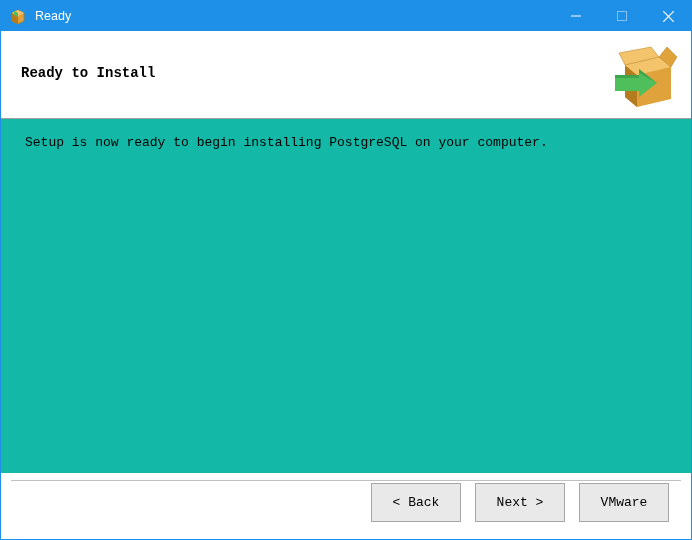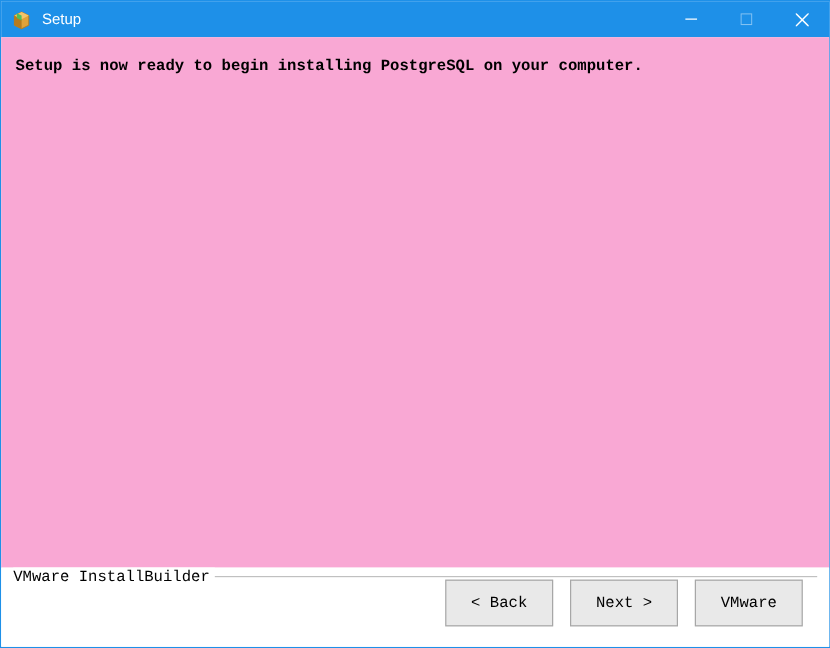--- a/index.html
+++ b/index.html
@@ -56,24 +56,23 @@
   .header-icon {
     position: absolute;
     right: 14px; top: 12px;
     width: 66px; height: 66px;
   }
 
   
   .body-area {
     flex: 1;
     position: relative;
-    background: #f9a8d4;
-    padding: 16px 12px 0 12px;
+    background: #14b8a6;
+    padding: 16px 12px 0 24px;
     overflow: hidden;
-    font-weight: bold;
   }
   .body-text {
     font-size: 13px;
     color: #000;
     line-height: 1.3;
   }
 
   
   .footer {
     position: relative;
@@ -121,21 +120,21 @@
 
   <div class="titlebar">
     <span class="app-icon">
       <svg width="18" height="18" viewBox="0 0 18 18">
         <polygon points="3,6 9,3 15,6 15,14 9,17 3,14" fill="#e0a23a" stroke="#b57b1f" stroke-width="0.8"></polygon>
         <polygon points="3,6 9,9 9,17 3,14" fill="#b57b1f"></polygon>
         <polygon points="9,3 15,6 9,9 3,6" fill="#f3c46b"></polygon>
         <polygon points="5,8 9,10 9,6 5,4" fill="#4fbf5b"></polygon>
       </svg>
     </span>
-    <span class="title-text">Setup</span>
+    <span class="title-text">Ready</span>
     <span class="spacer"></span>
     <div class="win-controls">
       <div class="win-btn">
         <svg width="10" height="10" viewBox="0 0 10 10">
             <line x1="0" y1="5" x2="10" y2="5" stroke="#fff" stroke-width="1"></line>
           </svg>
       </div>
       <div class="win-btn disabled">
         <svg width="10" height="10" viewBox="0 0 10 10">
             <rect x="0.5" y="0.5" width="9" height="9" fill="none" stroke="#fff" stroke-width="1"></rect>
@@ -143,29 +142,52 @@
       </div>
       <div class="win-btn">
         <svg width="11" height="11" viewBox="0 0 11 11">
             <line x1="0" y1="0" x2="11" y2="11" stroke="#fff" stroke-width="1.2"></line>
             <line x1="11" y1="0" x2="0" y2="11" stroke="#fff" stroke-width="1.2"></line>
           </svg>
       </div>
     </div>
   </div>
 
+  <div class="header">
+    <div class="header-title">Ready to Install</div>
+    <div class="header-icon">
+      <svg width="66" height="66" viewBox="0 0 66 66">
+
+        <polygon points="14,22 48,14 60,24 60,56 26,64 14,54" fill="#e0a23a"></polygon>
+
+        <polygon points="14,22 26,32 26,64 14,54" fill="#b57b1f"></polygon>
+
+        <polygon points="14,22 48,14 60,24 26,32" fill="#f3c46b"></polygon>
+
+        <polygon points="14,22 8,10 40,4 48,14" fill="#f3c46b" stroke="#b57b1f" stroke-width="0.5"></polygon>
+
+        <polygon points="48,14 56,4 66,14 60,24" fill="#e0a23a" stroke="#b57b1f" stroke-width="0.5"></polygon>
+
+        <g>
+          <rect x="4" y="32" width="24" height="16" fill="#4fbf5b"></rect>
+          <polygon points="28,26 46,40 28,54" fill="#4fbf5b"></polygon>
+          <rect x="4" y="32" width="24" height="3" fill="#2e8b3d" opacity="0.5"></rect>
+          <polygon points="28,26 46,40 28,30" fill="#2e8b3d" opacity="0.5"></polygon>
+        </g>
+      </svg>
+    </div>
+  </div>
 
   <div class="body-area">
     <div class="body-text">Setup is now ready to begin installing PostgreSQL on your computer.</div>
   </div>
 
   <div class="footer">
     <div class="footer-fieldset">
       <div class="footer-legend-line"></div>
-      <div class="footer-legend">VMware InstallBuilder</div>
       <div class="btn-row">
         <button class="btn">&lt; Back</button>
         <button class="btn">Next &gt;</button>
         <button class="btn">VMware</button>
       </div>
     </div>
   </div>
 
 </div>
 

